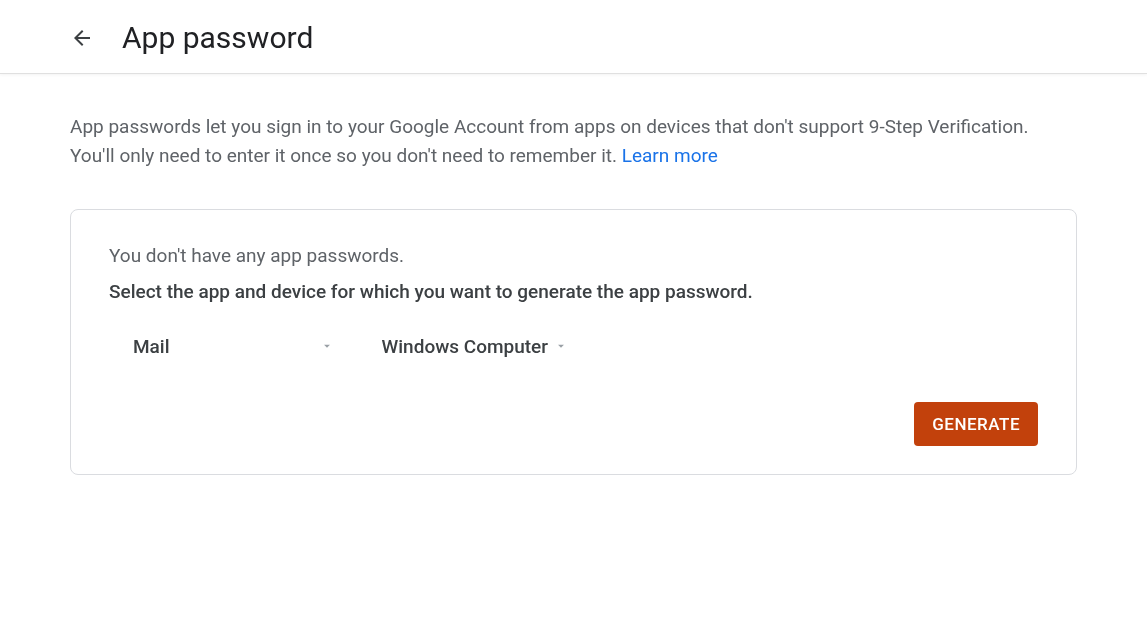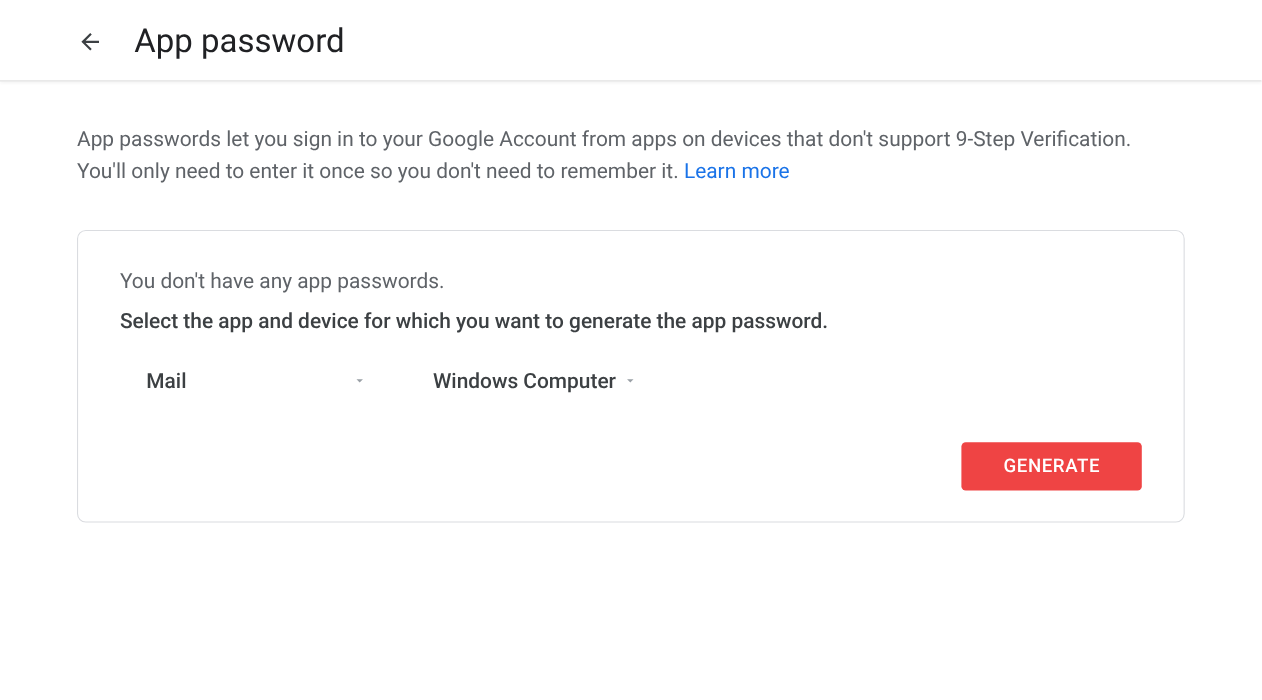--- a/index.html
+++ b/index.html
@@ -67,21 +67,20 @@
       font-weight: 500;
       color: #3c4043;
       margin-bottom: 32px;
       margin-top: 13px;
     }
     .selects-row {
       display: flex;
       align-items: center;
       margin-bottom: 44px;
       padding-left: 24px;
-      gap: 12px;
     }
     .select-group {
       display: flex;
       align-items: center;
       margin-right: 48px;
       cursor: pointer;
     }
     .select-label {
       font-size: 19px;
       font-weight: 500;
@@ -102,28 +101,28 @@
     .dropdown-icon svg {
       width: 14px;
       height: 14px;
       fill: #9aa0a6;
     }
     .actions {
       display: flex;
       justify-content: flex-end;
     }
     .generate-btn {
-      background: #ef4444;
+      background: #c2410c;
       color: #fff;
       border: none;
       border-radius: 4px;
       font-size: 17px;
       font-weight: 500;
       letter-spacing: 0.5px;
-      padding: 12px 38px;
+      padding: 12px 18px;
       cursor: pointer;
       font-family: inherit;
     }
   </style>
 </head>
 <body>
 
 <div class="header">
   <span class="back-arrow">
     <svg viewBox="0 0 24 24">

